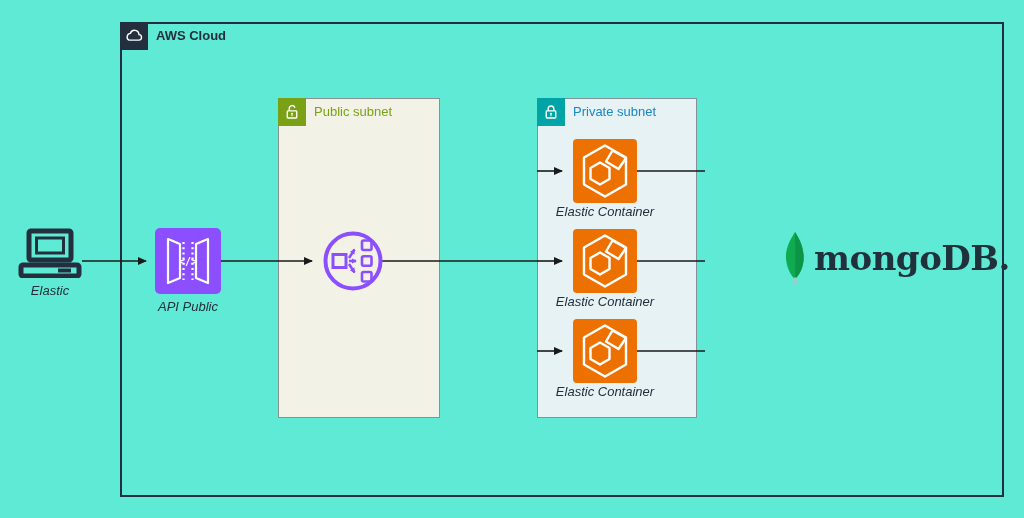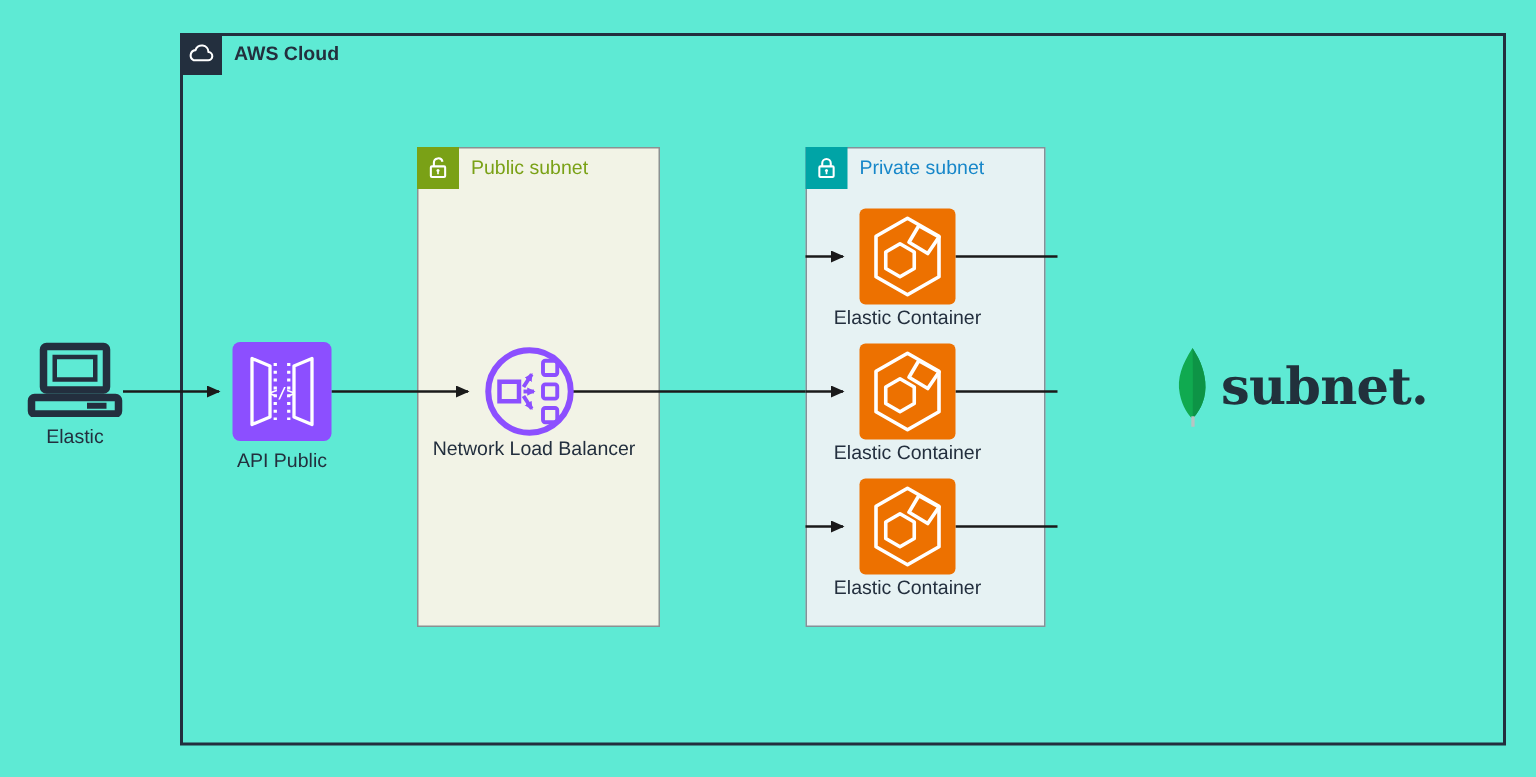--- a/index.html
+++ b/index.html
@@ -39,20 +39,21 @@
     display:flex;align-items:center;justify-content:center;
   }
   .api-gw{left:155px;top:228px;width:66px;height:66px;background:var(--purple);border-radius:5px;}
   .ecs{left:573px;background:var(--ecs-orange);}
   .ecs.r1{top:139px;} .ecs.r2{top:229px;} .ecs.r3{top:319px;}
   .nlb-svg{position:absolute;left:322px;top:230px;}
   .client-svg{position:absolute;left:18px;top:228px;}
   .nlabel{
     position:absolute;text-align:center;font-size:13px;color:var(--aws-border);
     white-space:nowrap;
+    font-style:italic;
   }
   .lbl-client{left:10px;top:283px;width:80px;}
   .lbl-apigw{left:138px;top:299px;width:100px;}
   .lbl-nlb{left:276px;top:291px;width:160px;}
   .lbl-ecs{left:535px;width:140px;}
   .lbl-ecs.r1{top:204px;} .lbl-ecs.r2{top:294px;} .lbl-ecs.r3{top:384px;}
   
   .mongo{
     position:absolute;left:782px;top:230px;height:56px;
     display:flex;align-items:center;
@@ -156,21 +157,20 @@
     <g fill="none" stroke="var(--purple)">
       <rect x="11" y="24.5" width="13" height="13" stroke-width="3"></rect>
       <rect x="40" y="10.5" width="9.5" height="9.5" rx="1.5" stroke-width="2.6"></rect>
       <rect x="40" y="26.25" width="9.5" height="9.5" rx="1.5" stroke-width="2.6"></rect>
       <rect x="40" y="42" width="9.5" height="9.5" rx="1.5" stroke-width="2.6"></rect>
       <line x1="27" y1="28" x2="32.5" y2="19.5" stroke-width="2.6" marker-end="url(#ahp)"></line>
       <line x1="27" y1="31" x2="34" y2="31" stroke-width="2.6" marker-end="url(#ahp)"></line>
       <line x1="27" y1="34" x2="32.5" y2="42.5" stroke-width="2.6" marker-end="url(#ahp)"></line>
     </g>
   </svg>
-  <div class="nlabel lbl-nlb">Network Load Balancer</div>
 
   <div class="svc-box ecs r1">
     <svg width="64" height="64" viewBox="0 0 64 64">
       <g fill="none" stroke="#fff" stroke-width="2.4" stroke-linejoin="round">
         <path d="M32 6.5 L53 18.5 V45.5 L32 57.5 L11 45.5 V18.5 Z"></path>
         <path d="M39.5 11.5 L53 19 L45.5 30 L33 22.5 Z" fill="var(--ecs-orange)"></path>
         <path d="M27 23.5 L36.5 29 V40 L27 45.5 L17.5 40 V29 Z"></path>
       </g>
     </svg>
   </div>
@@ -197,16 +197,16 @@
     </svg>
   </div>
   <div class="nlabel lbl-ecs r3">Elastic Container</div>
 
   <div class="mongo">
     <svg width="26" height="54" viewBox="0 0 26 54">
       <path d="M13 1 C 6 12 2.5 21 4.5 31.5 C 6.2 40.5 10.5 45.5 12.3 47.5 L13.7 47.5 C 18.5 42 22.5 34 21.5 23.5 C 20.6 13.5 16.5 6.5 13 1 Z" fill="var(--mongo-green)"></path>
       <path d="M13 1 C 13.4 16 13.2 33 13.2 47.5 L13.7 47.5 C 18.5 42 22.5 34 21.5 23.5 C 20.6 13.5 16.5 6.5 13 1 Z" fill="var(--mongo-green-dark)"></path>
       <rect x="12.2" y="46.5" width="2.2" height="7" fill="#B8C4C2"></rect>
     </svg>
-    <span class="mongo-text">subnet.</span>
+    <span class="mongo-text">mongoDB.</span>
   </div>
 
 </div>
 
 </body></html>

